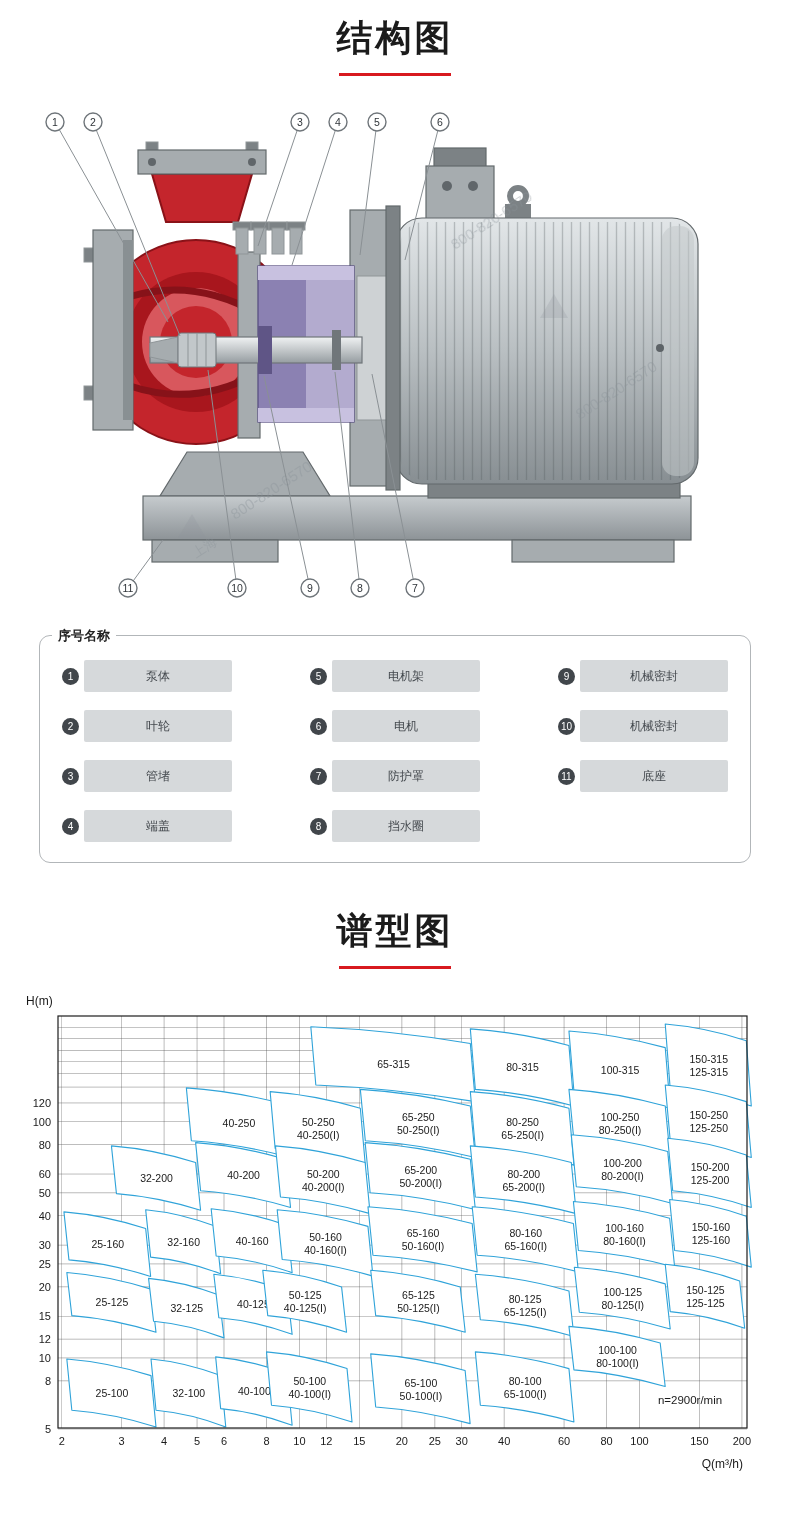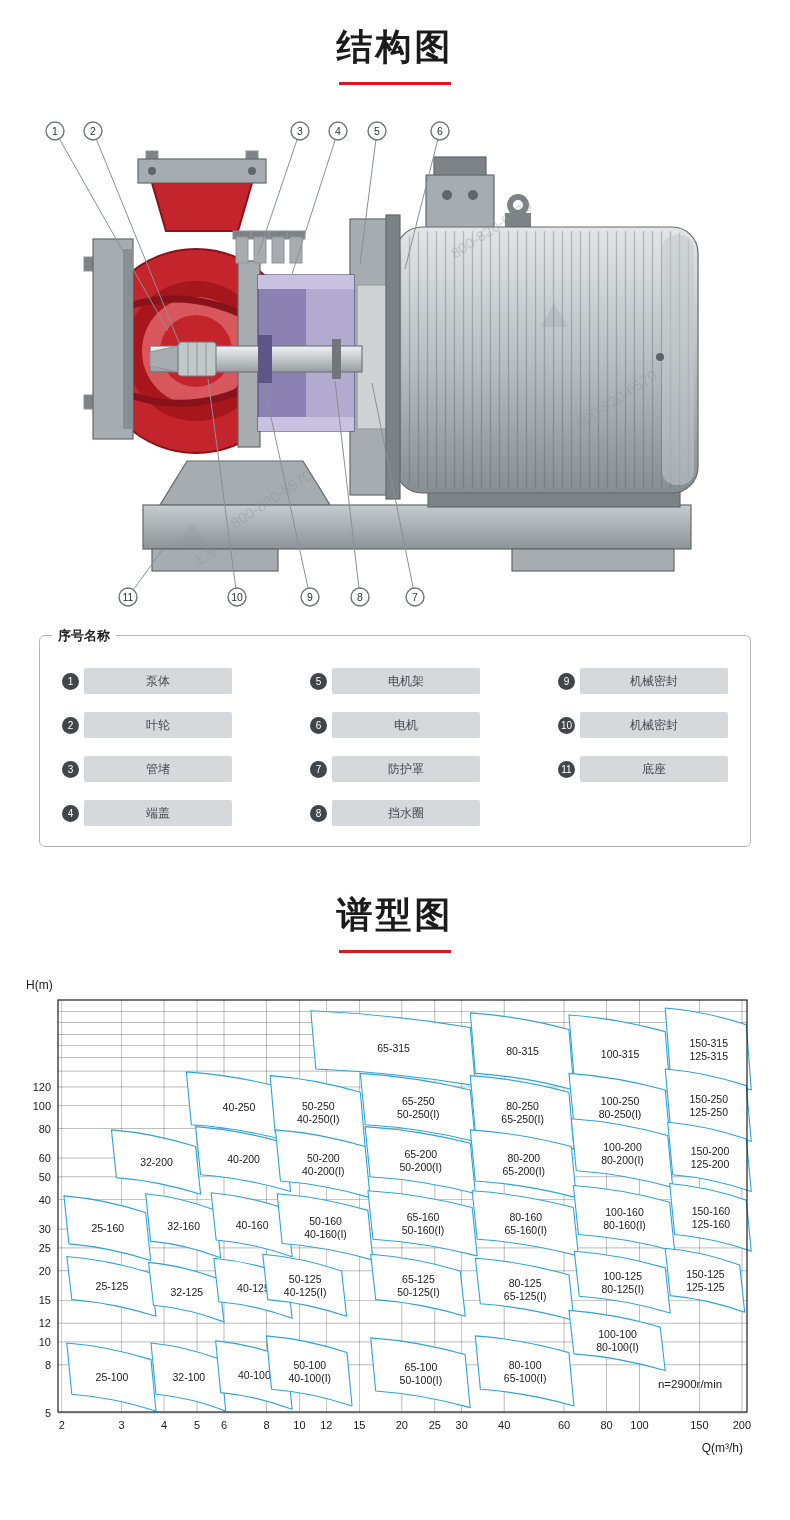--- a/index.html
+++ b/index.html
@@ -1,31 +1,31 @@
 <!DOCTYPE html>
 <html style="--accent: #d8191f; --pump-red: #c4252c; --pump-red-dark: #8a1218; --pump-purple: #8b81b2; --pump-purple-light: #b3abcf; --steel: #a6acaf; --steel-dark: #7c8285; --outline: #63696c; --region-stroke: #2fa3d9; --grid: #4a4a4a;"><head>
 <meta charset="utf-8">
 <style>
   *{box-sizing:border-box}
   body{margin:0;width:790px;height:1520px;background:#fff;overflow:hidden;
        font-family:"Liberation Sans",sans-serif;color:#222}
-  .sec-title{margin:0;padding-top:23px;text-align:center;font-size:36px;font-weight:700;
+  .sec-title{margin:0;padding-top:14px;text-align:center;font-size:36px;font-weight:700;
              letter-spacing:3px;color:#1b1b1b}
   .underline{width:112px;height:3px;background:var(--accent,#d8191f);margin:10px auto 0}
   #pumpSvg{display:block;margin:14px auto 0}
-  .legend{position:relative;width:712px;margin:16px auto 0;border:1px solid #b2b6b9;
-          border-radius:6px;padding:32px 22px 20px;background:#fff}
+  .legend{position:relative;width:712px;margin:25px auto 0;border:1px solid #b2b6b9;
+          border-radius:11px;padding:24px 22px 20px;background:#fff}
   .legend-title{position:absolute;top:-9px;left:12px;background:#fff;padding:0 6px;
                 font-size:13px;font-weight:700;color:#222}
   .legend-cols{display:flex;justify-content:space-between}
   .legend-col{display:flex;flex-direction:column;gap:18px;width:170px}
   .legend-item{display:flex;align-items:center;gap:5px}
   .badge{flex:0 0 17px;height:17px;border-radius:50%;background:#41464b;color:#fff;
          font-size:10px;display:flex;align-items:center;justify-content:center}
-  .bar{flex:1;height:26px;background:#d6d9db;border-radius:2px;font-size:12px;color:#44494e;
+  .bar{flex:1;height:32px;background:#d6d9db;border-radius:2px;font-size:12px;color:#44494e;
        display:flex;align-items:center;justify-content:center}
   .spec-title{padding-top:44px}
   #chartSvg{display:block;margin:22px auto 0}
   
   .steel{fill:var(--steel,#a6acaf)} .steel2{fill:var(--steel-dark,#7c8285)}
   .red{fill:var(--pump-red,#c4252c)} .purple{fill:var(--pump-purple,#8b81b2)}
   .purpleL{fill:var(--pump-purple-light,#b3abcf)}
   .oln{stroke:var(--outline,#63696c);stroke-width:1.2}
   .oln2{stroke:#8f9598;stroke-width:1}
   .oln3{stroke:var(--pump-red-dark,#8a1218);stroke-width:2}

